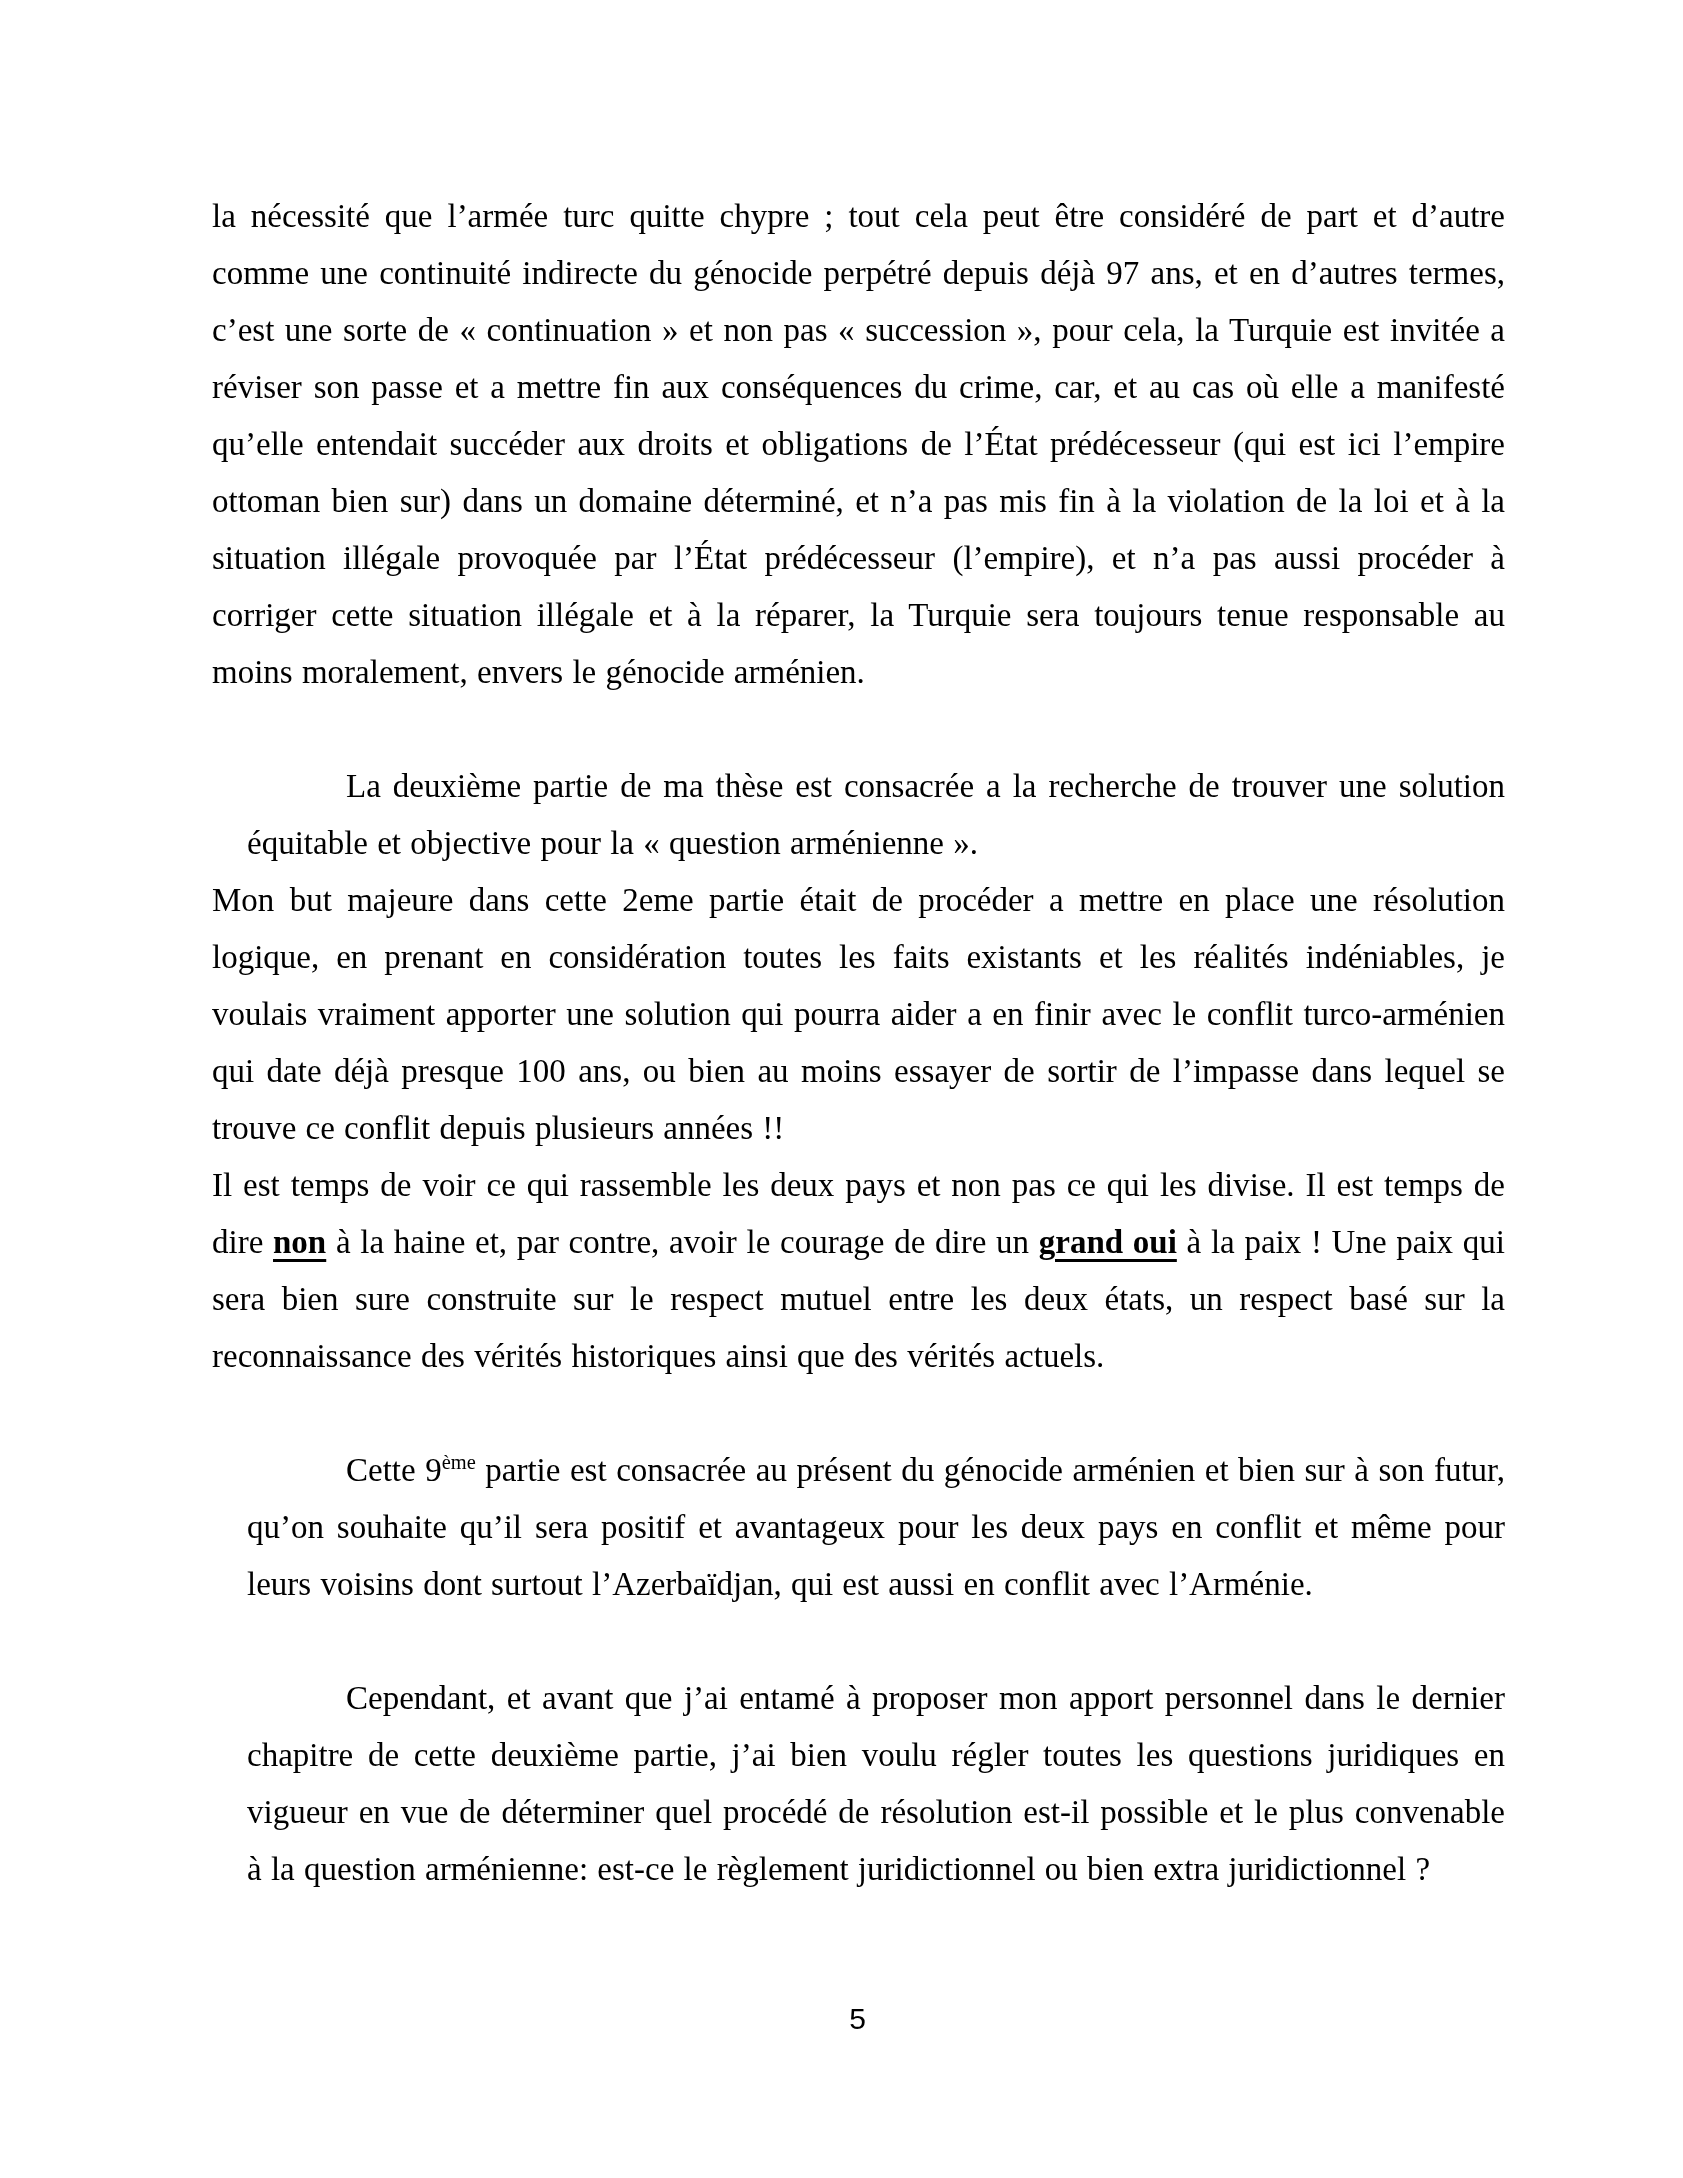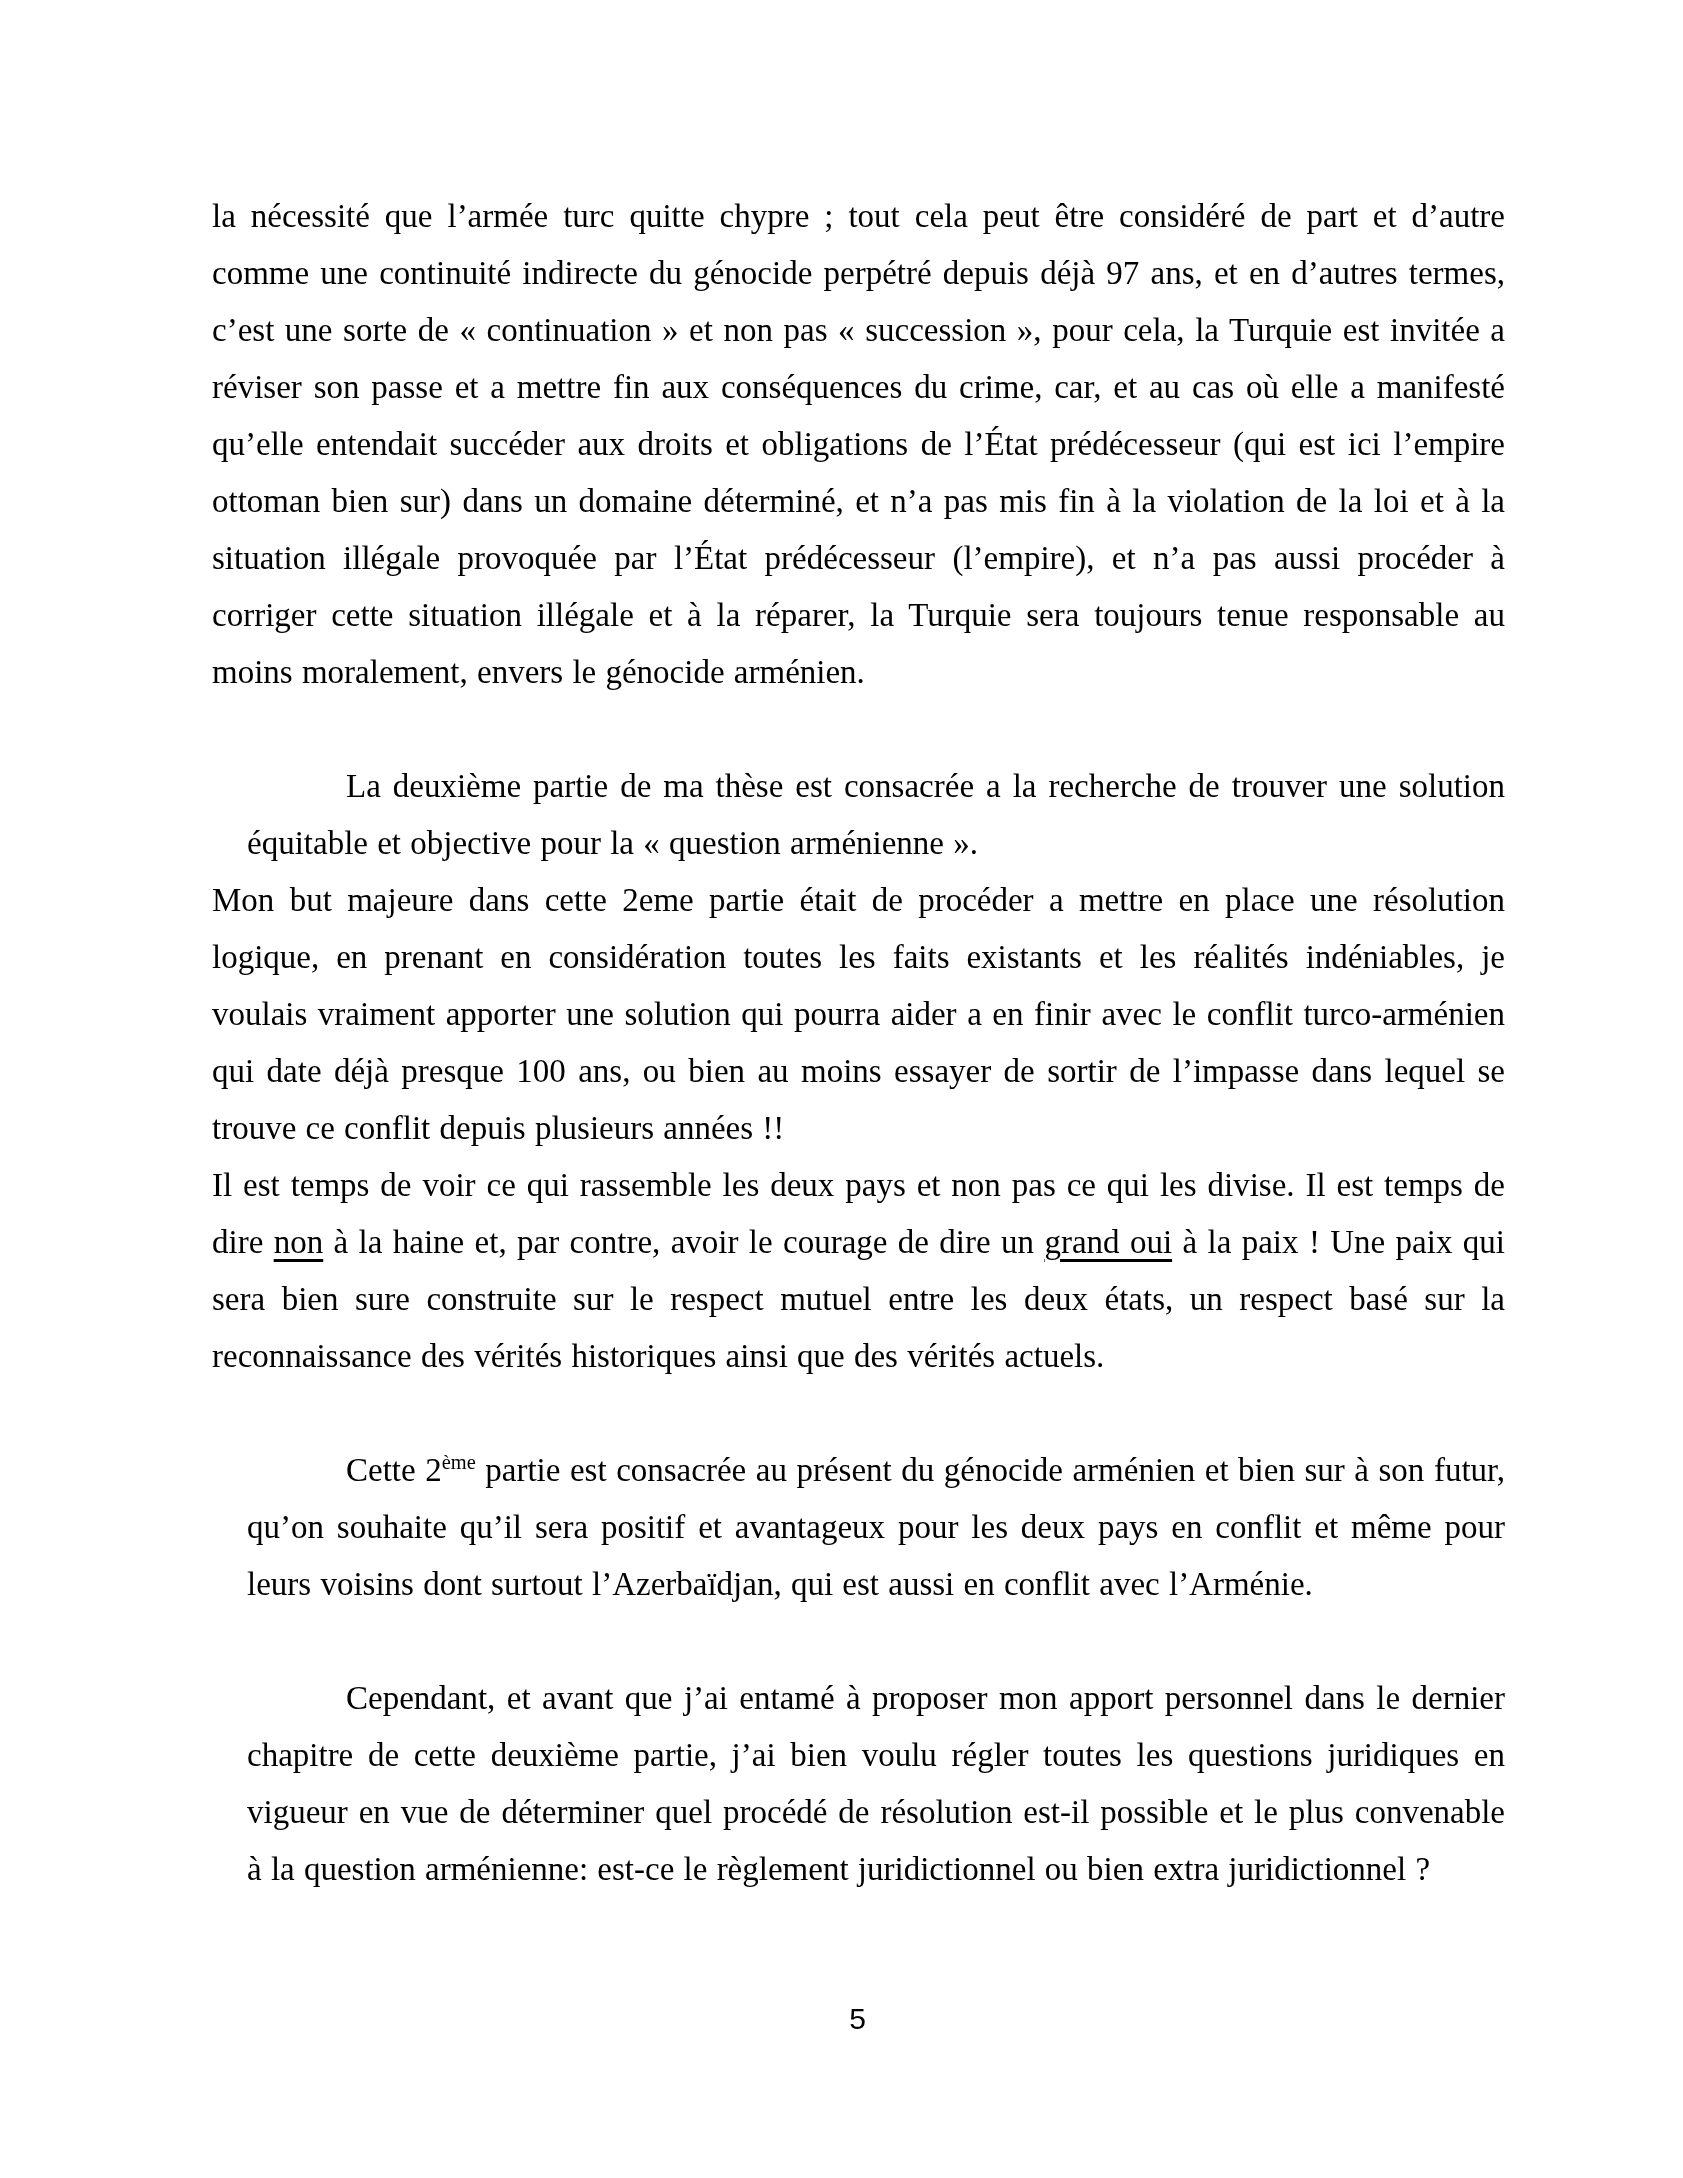--- a/index.html
+++ b/index.html
@@ -40,20 +40,21 @@
   p.indent {
     text-indent: 99px;
     margin-left: 35px;
   }
   p.gap-before {
     margin-top: 57px;
   }
   .u {
     text-decoration: underline;
     text-underline-offset: 6px;
+    font-weight: bold;
   }
   sup.ord {
     font-size: 0.62em;
     line-height: 0;
     vertical-align: super;
   }
   .footer-page-number {
     position: absolute;
     left: 0;
     top: 2002px;
@@ -67,18 +68,18 @@
 </style>
 </head>
 <body>
 
 <div class="page">
   <div class="text-block">
     <p>la nécessité que l’armée turc quitte chypre ; tout cela peut être considéré de part et d’autre comme une continuité indirecte du génocide perpétré depuis déjà 97 ans, et en d’autres termes, c’est une sorte de « continuation » et non pas « succession », pour cela, la Turquie est invitée a réviser son passe et a mettre fin aux conséquences du crime, car, et au cas où elle a manifesté qu’elle entendait succéder aux droits et obligations de l’État prédécesseur (qui est ici l’empire ottoman bien sur) dans un domaine déterminé, et n’a pas mis fin à la violation de la loi et à la situation illégale provoquée par l’État prédécesseur (l’empire), et n’a pas aussi procéder à corriger cette situation illégale et à la réparer, la Turquie sera toujours tenue responsable au moins moralement, envers le génocide arménien.</p>
     <p class="indent gap-before">La deuxième partie de ma thèse est consacrée a la recherche de trouver une solution équitable et objective pour la « question arménienne ».</p>
     <p>Mon but majeure dans cette 2eme partie était de procéder a mettre en place une résolution logique, en prenant en considération toutes les faits existants et les réalités indéniables, je voulais vraiment apporter une solution qui pourra aider a en finir avec le conflit turco-arménien qui date déjà presque 100 ans, ou bien au moins essayer de sortir de l’impasse dans lequel se trouve ce conflit depuis plusieurs années !!</p>
     <p><span>Il est temps de voir ce qui rassemble les deux pays et non pas ce qui les divise. Il est temps de dire </span><span class="u">non</span><span> à la haine et, par contre, avoir le courage de dire un </span><span class="u">grand oui</span><span> à la paix ! Une paix qui sera bien sure construite sur le respect mutuel entre les deux états, un respect basé sur la reconnaissance des vérités historiques ainsi que des vérités actuels.</span></p>
-    <p class="indent gap-before"><span>Cette 2</span><sup class="ord">ème</sup><span> partie est consacrée au présent du génocide arménien et bien sur à son futur, qu’on souhaite qu’il sera positif et avantageux pour les deux pays en conflit et même pour leurs voisins dont surtout l’Azerbaïdjan, qui est aussi en conflit avec l’Arménie.</span></p>
+    <p class="indent gap-before"><span>Cette 9</span><sup class="ord">ème</sup><span> partie est consacrée au présent du génocide arménien et bien sur à son futur, qu’on souhaite qu’il sera positif et avantageux pour les deux pays en conflit et même pour leurs voisins dont surtout l’Azerbaïdjan, qui est aussi en conflit avec l’Arménie.</span></p>
     <p class="indent gap-before">Cependant, et avant que j’ai entamé à proposer mon apport personnel dans le dernier chapitre de cette deuxième partie, j’ai bien voulu régler toutes les questions juridiques en vigueur en vue de déterminer quel procédé de résolution est-il possible et le plus convenable à la question arménienne: est-ce le règlement juridictionnel ou bien extra juridictionnel ?</p>
   </div>
   <div class="footer-page-number">5</div>
 </div>
 
 
 </body></html>

